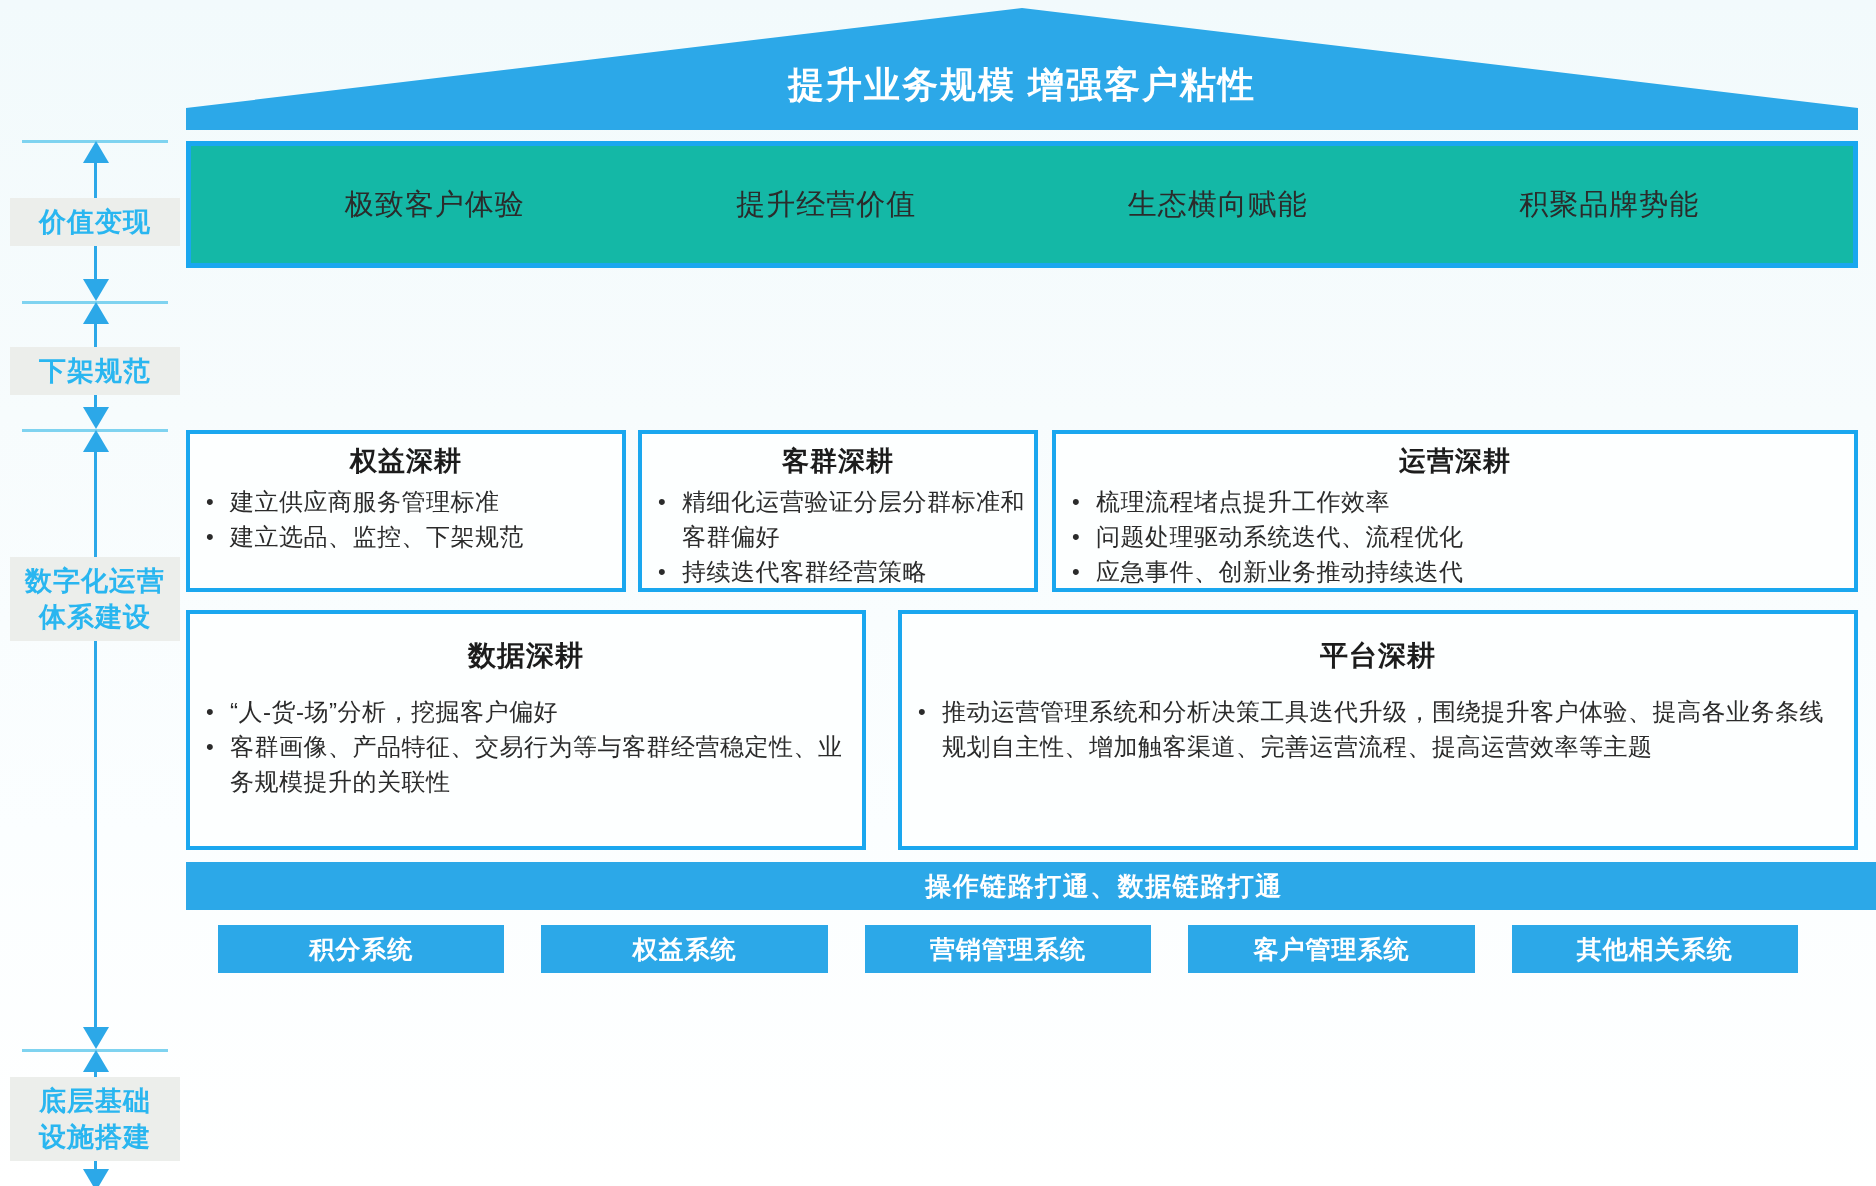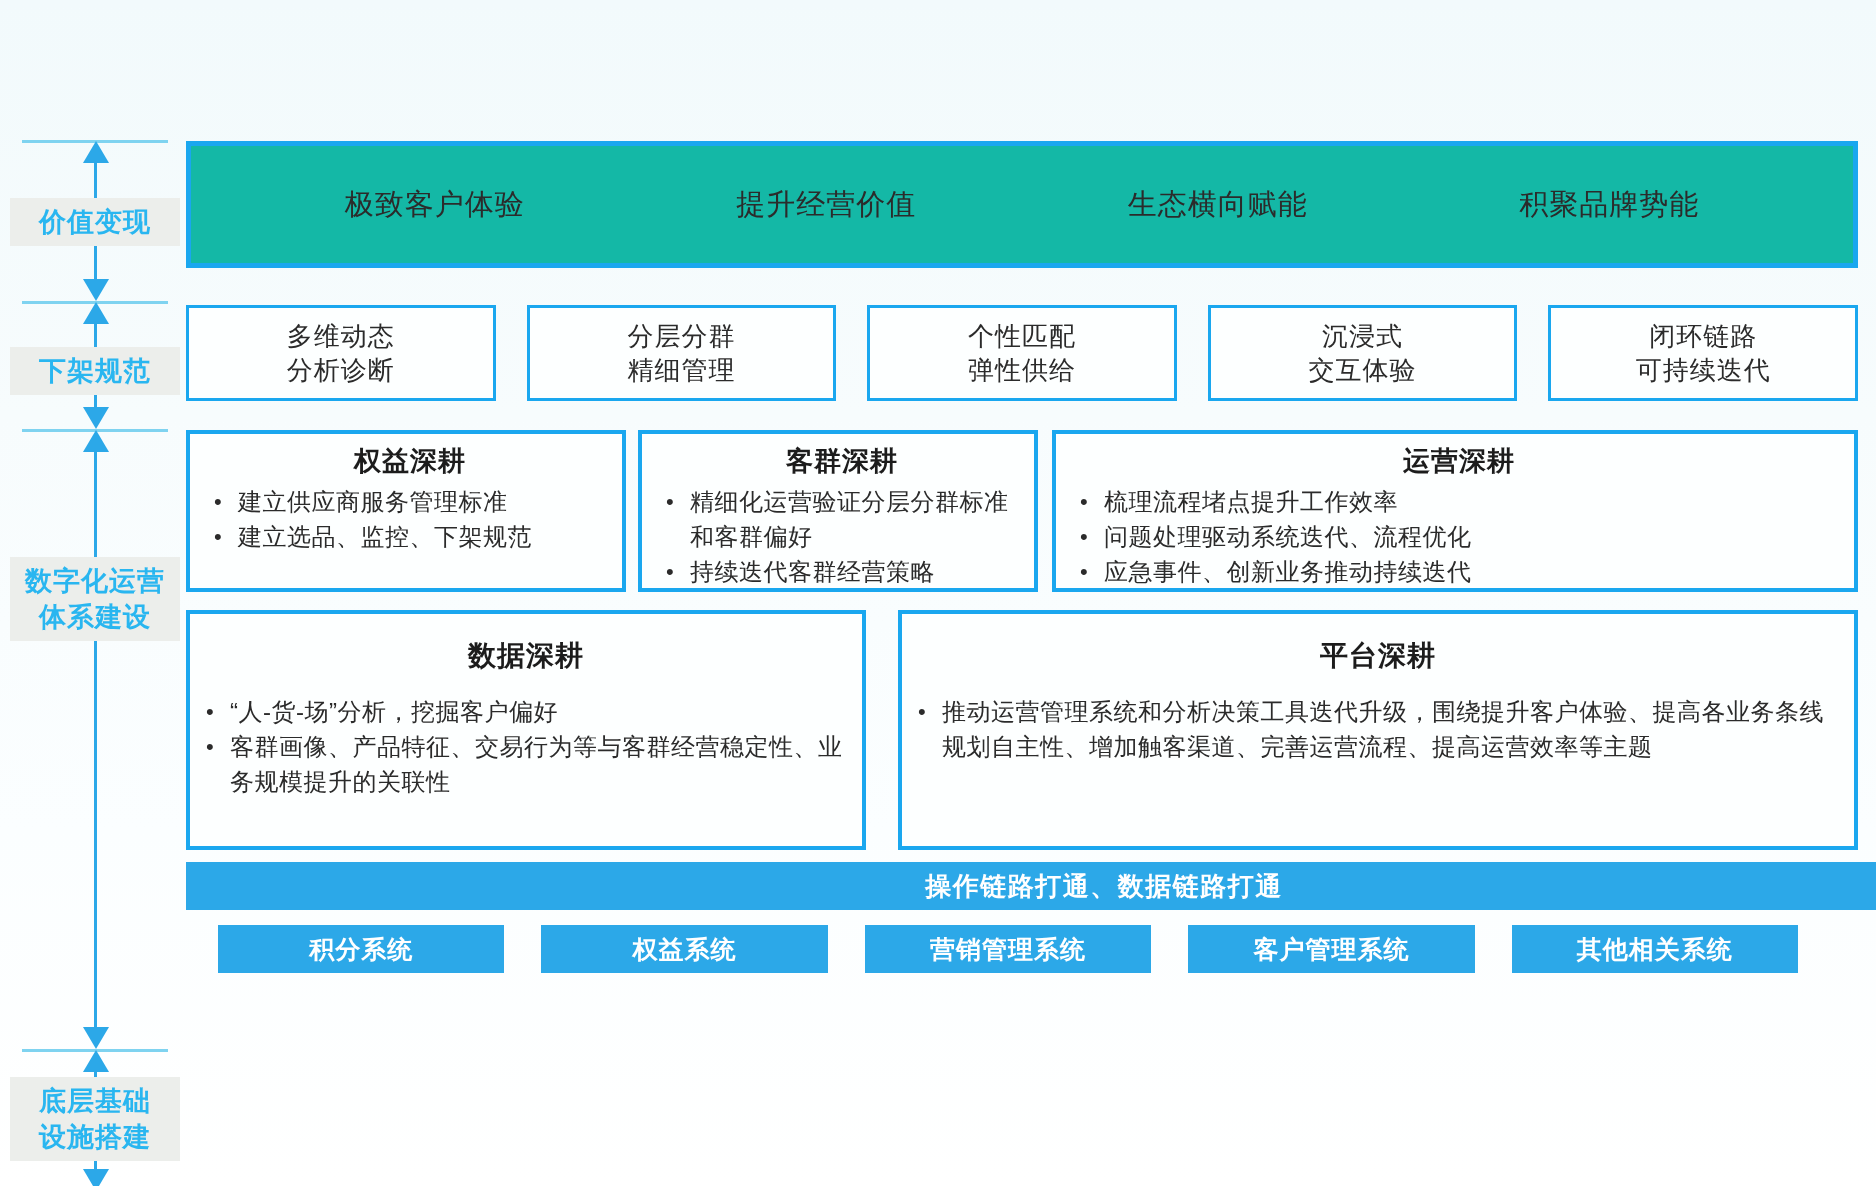--- a/index.html
+++ b/index.html
@@ -62,21 +62,21 @@
     flex: 1; border: 3px solid #1aa7ef; background: #fdffff;
     display: flex; flex-direction: column; align-items: center; justify-content: center;
     font-size: 26px; color: #2b2b2b; line-height: 34px; letter-spacing: 1px;
   }
 
   
   .deep-row1 { position: absolute; left: 186px; top: 430px; width: 1672px; height: 162px; }
   .deep-box {
     position: absolute; top: 0; height: 162px;
     border: 4px solid #1aa7ef; background: #fdffff;
-    padding: 8px 0 0 8px;
+    padding: 8px 0 0 0;
   }
   .deep-title {
     text-align: center; font-size: 27px; font-weight: bold;
     color: #1c1c1c; line-height: 38px; letter-spacing: 1px;
   }
   .bul-list { list-style: none; margin-top: 4px; }
   .bul-li {
     display: flex; align-items: flex-start;
     font-size: 24px; color: #2b2b2b; line-height: 35px; letter-spacing: 0.5px;
   }
@@ -156,50 +156,34 @@
     <div class="rail-label" style="top:540px">
       <div>数字化运营</div>
       <div>体系建设</div>
     </div>
     <div class="rail-label" style="top:1060px">
       <div>底层基础</div>
       <div>设施搭建</div>
     </div>
   </div>
 
+  <div class="roof">
+    <svg width="1672" height="122" viewBox="0 0 1672 122">
+      <polygon points="836,0 1672,100 1672,122 0,122 0,100" fill="#2ca8e8"></polygon>
+    </svg>
+    <div class="roof-text">提升业务规模 增强客户粘性</div>
+  </div>
 
   <div class="value-box">
     <div class="value-item">极致客户体验</div>
     <div class="value-item">提升经营价值</div>
     <div class="value-item">生态横向赋能</div>
     <div class="value-item">积聚品牌势能</div>
   </div>
 
-  <div class="app-row">
-    <div class="app-box">
-      <span>多维动态</span>
-      <span>分析诊断</span>
-    </div>
-    <div class="app-box">
-      <span>分层分群</span>
-      <span>精细管理</span>
-    </div>
-    <div class="app-box">
-      <span>个性匹配</span>
-      <span>弹性供给</span>
-    </div>
-    <div class="app-box">
-      <span>沉浸式</span>
-      <span>交互体验</span>
-    </div>
-    <div class="app-box">
-      <span>闭环链路</span>
-      <span>可持续迭代</span>
-    </div>
-  </div>
 
   <div class="deep-row1">
 
     <div class="deep-box" id="deep-quanyi">
       <div class="deep-title">权益深耕</div>
       <ul class="bul-list">
         <li class="bul-li">
           <span class="bul-dot">•</span>
           <span class="bul-txt">建立供应商服务管理标准</span>
         </li>

